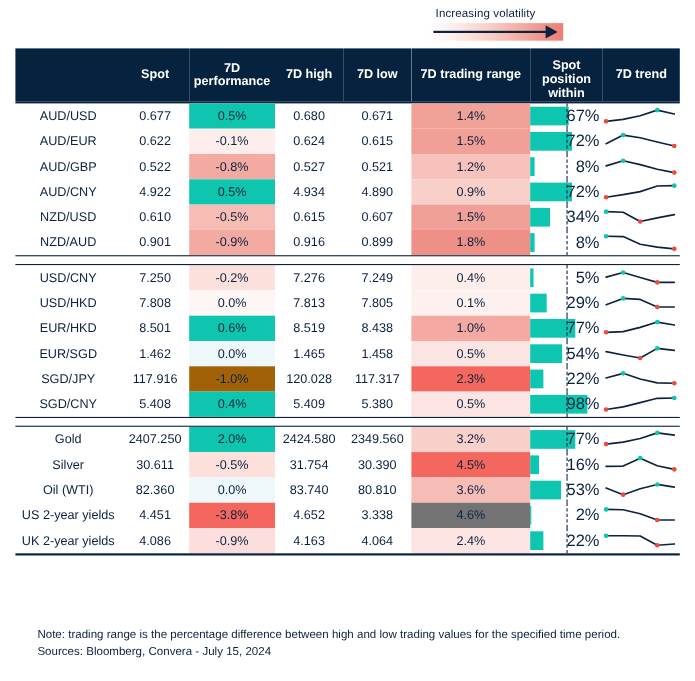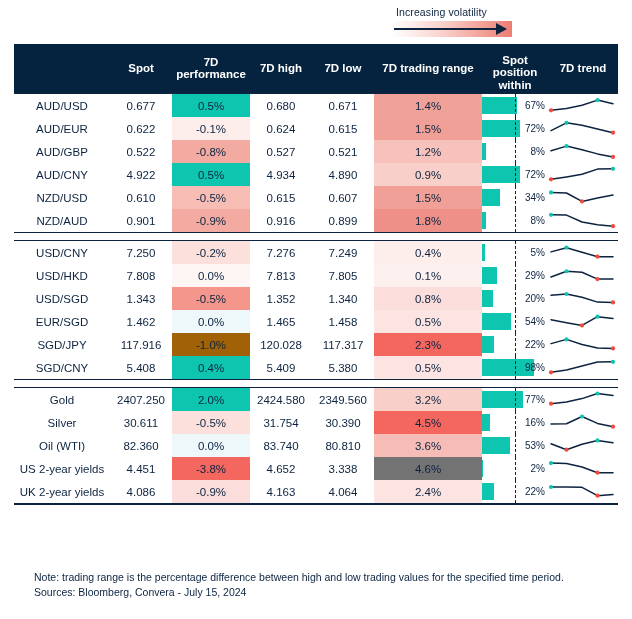--- a/index.html
+++ b/index.html
@@ -96,21 +96,21 @@
   .pos-bar{
     position:absolute; left:0; top:3px; height:17px;
     background:#0ec5af;
   }
   .pos-dash{
     position:absolute; left:50%; top:0; bottom:0; width:0;
     border-left:1.2px dashed #0c2340;
   }
   .pos-val{
     position:absolute; right:3px; top:0; height:23px; line-height:23px;
-    font-size:10px; color:#0c2340;
+    font-size:15px; color:#0c2340;
   }
 
   
   .spark-cell{padding:0 !important;}
   .spark-wrap{height:23px;width:100%;display:block;}
   .spark-wrap svg{display:block;}
 
   
   .notes{
     position:absolute; left:12px; top:570px; width:612px;
@@ -354,39 +354,39 @@
             <div class="spark-wrap">
               <svg width="68" height="23" viewBox="0 0 68 23">
                 <path d="M3.0,13.0 L18.5,7.3 L34.0,8.2 L49.5,15.1 L65.0,15.1" fill="none" stroke="#0c2340" stroke-width="1.5" stroke-linejoin="round" stroke-linecap="round"></path>
                 <circle cx="18.5" cy="7.3" r="2.1" fill="#0ec5af"></circle>
                 <circle cx="49.5" cy="15.1" r="2.1" fill="#ef4a3c"></circle>
               </svg>
             </div>
           </td>
         </tr>
         <tr class="data">
-          <td class="lbl">USD/SGD</td>
-          <td class="num">1.343</td>
-          <td class="num" style="background:#f4968c">-0.5%</td>
-          <td class="num">1.352</td>
-          <td class="num">1.340</td>
-          <td class="num" style="background:#fbdedb">0.8%</td>
-          <td class="pos-cell">
-            <div class="pos-wrap">
-              <div class="pos-bar" style="width:16%"></div>
-              <div class="pos-dash"></div>
-              <div class="pos-val">20%</div>
-            </div>
-          </td>
-          <td class="spark-cell">
-            <div class="spark-wrap">
-              <svg width="68" height="23" viewBox="0 0 68 23">
-                <path d="M3.0,8.2 L18.5,7.0 L34.0,10.3 L49.5,15.1 L65.0,15.4" fill="none" stroke="#0c2340" stroke-width="1.5" stroke-linejoin="round" stroke-linecap="round"></path>
-                <circle cx="18.5" cy="7.0" r="2.1" fill="#0ec5af"></circle>
-                <circle cx="65.0" cy="15.4" r="2.1" fill="#ef4a3c"></circle>
+          <td class="lbl">EUR/HKD</td>
+          <td class="num">8.501</td>
+          <td class="num" style="background:#0ec5af">0.6%</td>
+          <td class="num">8.519</td>
+          <td class="num">8.438</td>
+          <td class="num" style="background:#f4aaa2">1.0%</td>
+          <td class="pos-cell">
+            <div class="pos-wrap">
+              <div class="pos-bar" style="width:61.6%"></div>
+              <div class="pos-dash"></div>
+              <div class="pos-val">77%</div>
+            </div>
+          </td>
+          <td class="spark-cell">
+            <div class="spark-wrap">
+              <svg width="68" height="23" viewBox="0 0 68 23">
+                <path d="M3.0,15.1 L18.5,14.5 L34.0,10.6 L49.5,5.8 L65.0,8.5" fill="none" stroke="#0c2340" stroke-width="1.5" stroke-linejoin="round" stroke-linecap="round"></path>
+                <circle cx="49.5" cy="5.8" r="2.1" fill="#0ec5af"></circle>
+                <circle cx="3.0" cy="15.1" r="2.1" fill="#ef4a3c"></circle>
               </svg>
             </div>
           </td>
         </tr>
         <tr class="data">
           <td class="lbl">EUR/SGD</td>
           <td class="num">1.462</td>
           <td class="num" style="background:#eef7f9">0.0%</td>
           <td class="num">1.465</td>
           <td class="num">1.458</td>

